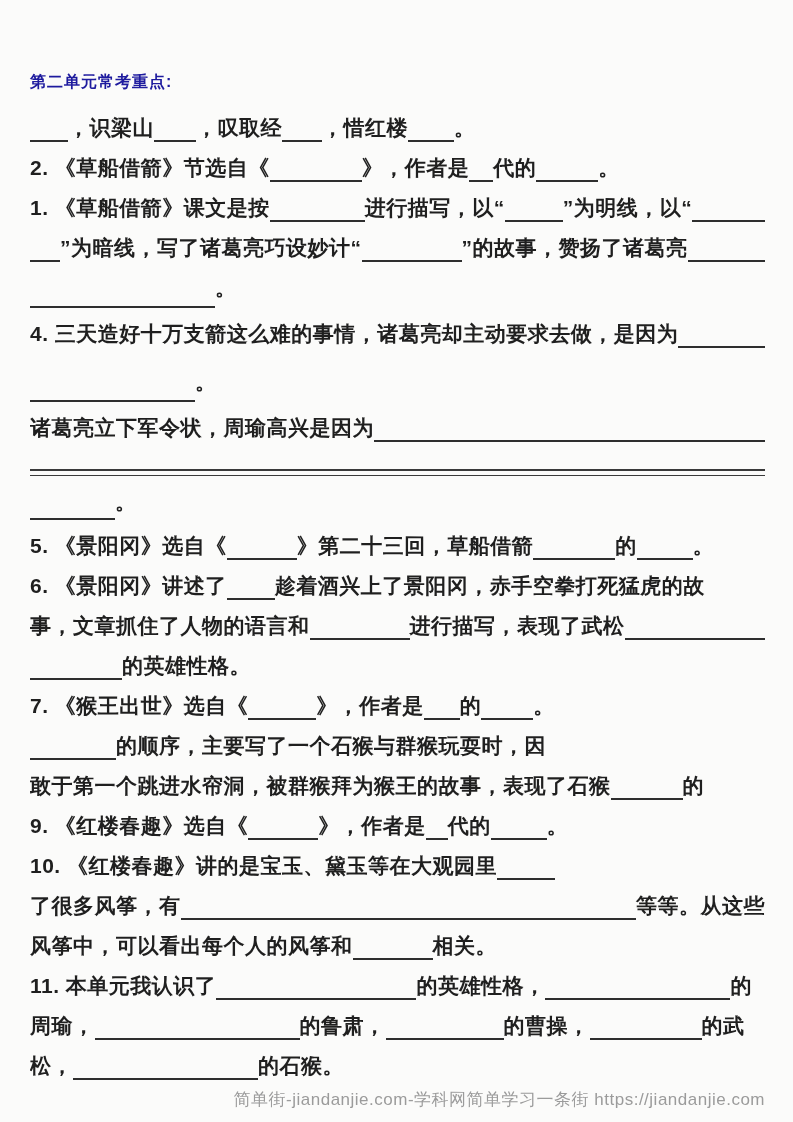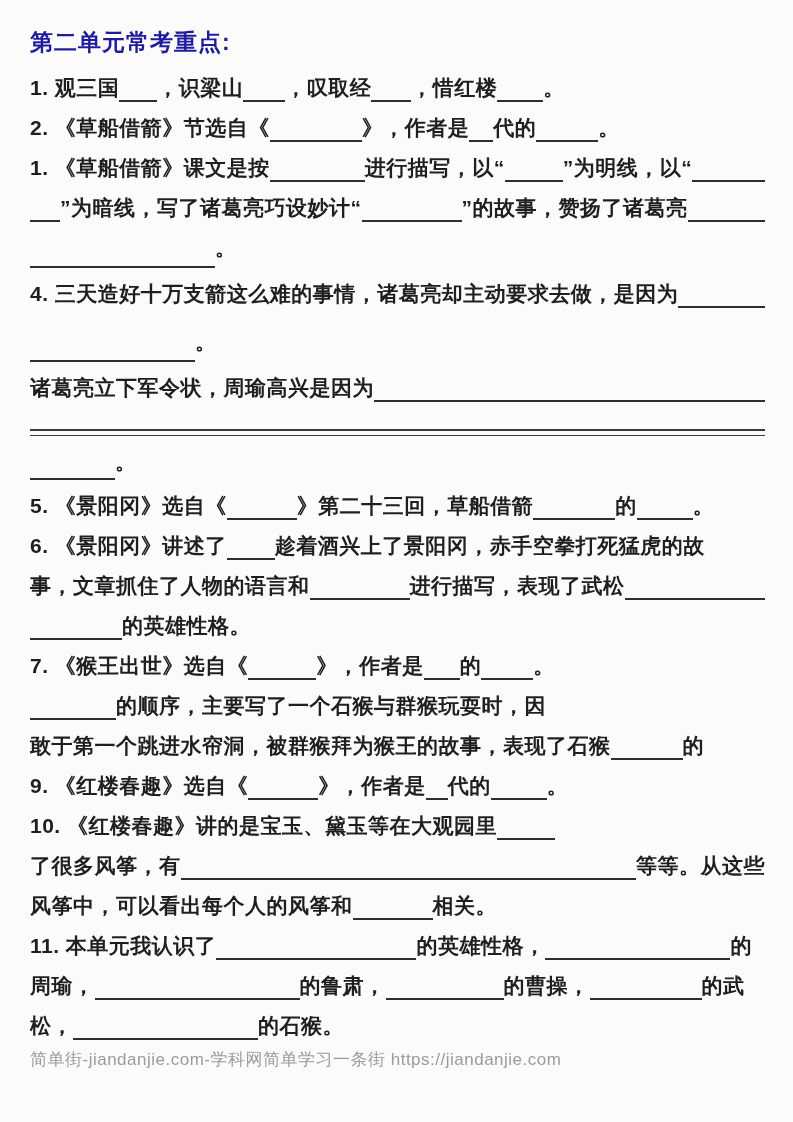--- a/index.html
+++ b/index.html
@@ -5,26 +5,27 @@
   html, body { margin: 0; padding: 0; }
   body {
     width: 793px; height: 1122px;
     background: #fbfbfa;
     font-family: "Liberation Sans", "DejaVu Sans", sans-serif;
     color: #1f1f1f;
     overflow: hidden;
   }
   .doc { padding: 24px 28px 0 30px; }
   .title {
-    font-size: 23px;
+    font-size: 16px;
     font-weight: bold;
     color: #1e1b9e;
     height: 44px;
     line-height: 36px;
     letter-spacing: 1px;
+    margin-top: 40px;
   }
   .line {
     display: flex;
     align-items: baseline;
     height: 40px;
     line-height: 40px;
     font-size: 21px;
     font-weight: 600;
     white-space: nowrap;
     overflow: hidden;
@@ -43,36 +44,35 @@
     height: 4px;
     border-top: 2px solid #3a3a3a;
     border-bottom: 1px solid #3a3a3a;
   }
   [data-name="line-q3-l3"]  { height: 46px; }
   [data-name="line-q4-l2"]  { margin-top: 8px; height: 46px; }
   [data-name="line-answer-rule"] { margin-top: 12px; height: 22px; }
   [data-name="line-answer-tail"] { height: 44px; }
   .footer {
     margin-top: 2px;
-    text-align: left;
+    text-align: right;
     color: #9b9b9b;
     font-size: 17px;
     font-weight: 400;
     letter-spacing: 0.5px;
   }
 </style>
 </head>
 <body>
 
 <div class="doc" data-name="worksheet-page">
   <div class="title" data-name="page-title">第二单元常考重点:</div>
 
   <div data-name="document-body">
       <div class="line" data-name="line-q1">
-        <span class="txt" data-name="text-segment">1. 观三国</span>
         <span class="blank" data-name="blank-field" style="width: 38px;"></span>
         <span class="txt" data-name="text-segment">，识梁山</span>
         <span class="blank" data-name="blank-field" style="width: 42px;"></span>
         <span class="txt" data-name="text-segment">，叹取经</span>
         <span class="blank" data-name="blank-field" style="width: 40px;"></span>
         <span class="txt" data-name="text-segment">，惜红楼</span>
         <span class="blank" data-name="blank-field" style="width: 46px;"></span>
         <span class="txt" data-name="text-segment">。</span>
       </div>
       <div class="line" data-name="line-q2">

